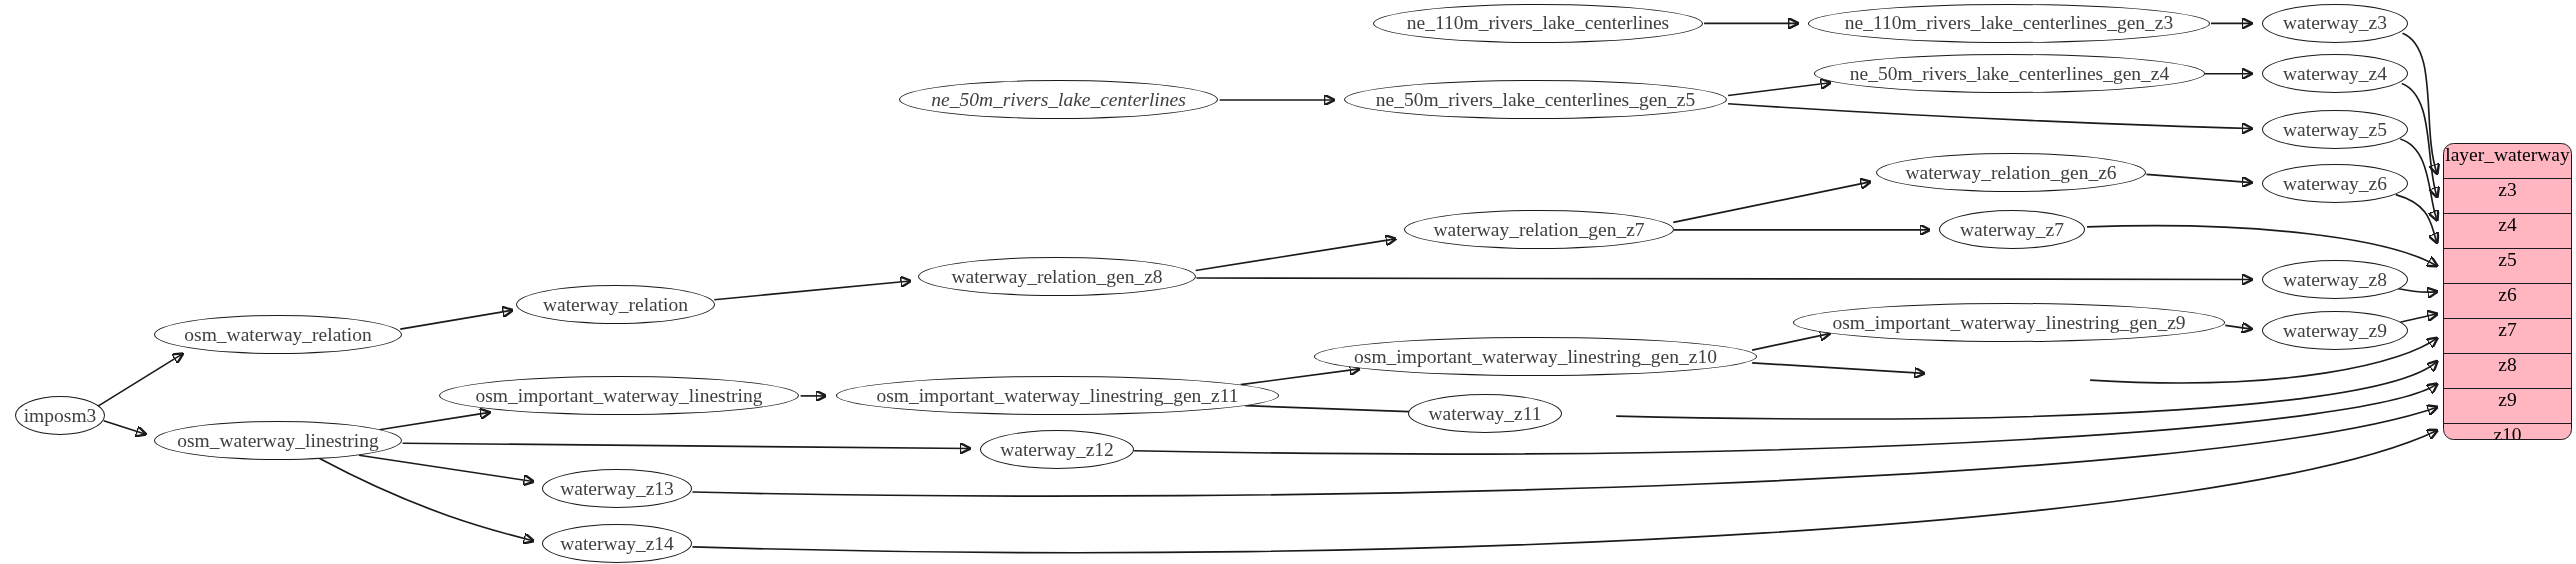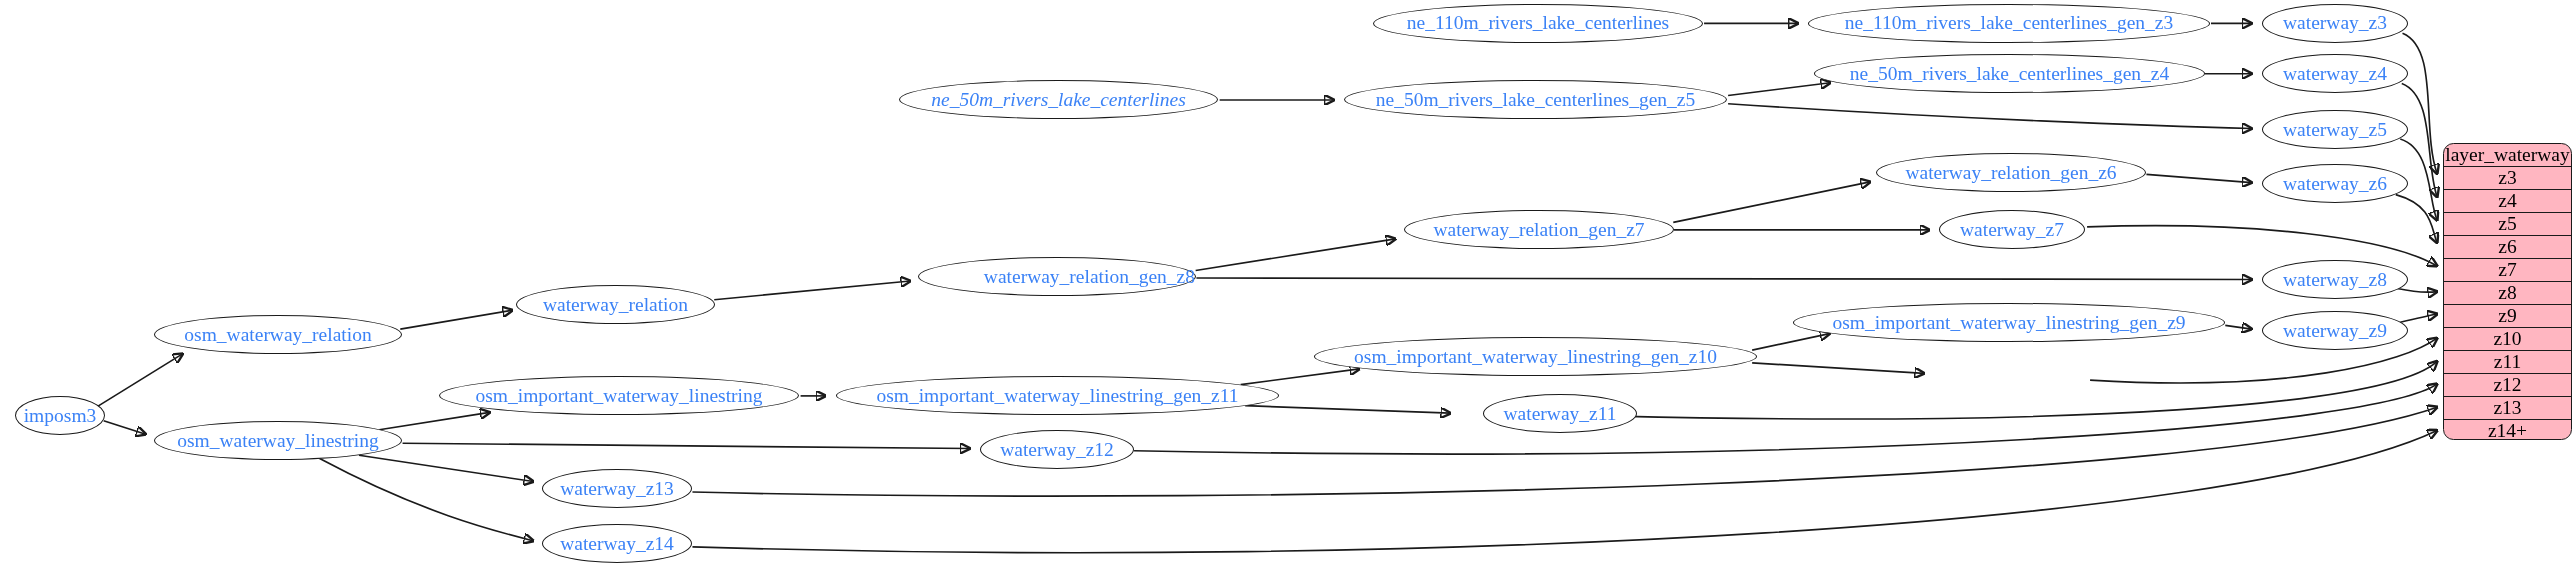--- a/index.html
+++ b/index.html
@@ -12,28 +12,28 @@
   }
   #edges{position:absolute;left:0;top:0;width:2576px;height:565px;z-index:1;}
   #edges path{fill:none;stroke:#1a1a1a;stroke-width:2.2px;}
   .node{
     position:absolute;
     height:39px;
     background:#ffffff;
     border:1.5px solid #1a1a1a;
     border-radius:50%;
     display:flex;align-items:center;justify-content:center;
-    font-size:19.5px;color:#3b82f6;white-space:nowrap;
+    font-size:19.5px;color:#404040;white-space:nowrap;
     z-index:2;box-sizing:border-box;
   }
   #layer-table{
     position:absolute;left:2443px;top:143px;width:129px;height:297px;
     border:1.5px solid #1a1a1a;border-radius:10.5px;
     display:flex;flex-direction:column;
-    z-index:2;box-sizing:border-box;overflow:hidden;
+    z-index:2;box-sizing:border-box;overflow:hidden;gap:12px;
   }
   #layer-table .trow{
     flex:1 1 0;
     display:flex;align-items:center;justify-content:center;
     font-size:19.5px;color:#000;
     border-top:1.2px solid #1a1a1a;
   }
   #layer-table .thead{border-top:none;}
 </style>
 </head>
@@ -119,21 +119,21 @@
   <div class="node" style="left:1344px;top:80px;width:383px;">
       <span>ne_50m_rivers_lake_centerlines_gen_z5</span>
     </div>
 
   <div class="node" style="left:1876px;top:153px;width:270px;">
       <span>waterway_relation_gen_z6</span>
     </div>
   <div class="node" style="left:1404px;top:210px;width:270px;">
       <span>waterway_relation_gen_z7</span>
     </div>
-  <div class="node" style="left:918px;top:257px;width:278px;justify-content:flex-end;">
+  <div class="node" style="left:918px;top:257px;width:278px;">
       <span>waterway_relation_gen_z8</span>
     </div>
 
   <div class="node" style="left:1793px;top:303px;width:432px;">
       <span>osm_important_waterway_linestring_gen_z9</span>
     </div>
   <div class="node" style="left:1314px;top:337px;width:443px;">
       <span>osm_important_waterway_linestring_gen_z10</span>
     </div>
   <div class="node" style="left:836px;top:376px;width:443px;">
@@ -154,21 +154,21 @@
     </div>
   <div class="node" style="left:1939px;top:210px;width:146px;">
       <span>waterway_z7</span>
     </div>
   <div class="node" style="left:2262px;top:260px;width:146px;">
       <span>waterway_z8</span>
     </div>
   <div class="node" style="left:2262px;top:311px;width:146px;">
       <span>waterway_z9</span>
     </div>
-  <div class="node" style="left:1483px;top:394px;width:154px;">
+  <div class="node" style="left:1408px;top:394px;width:154px;">
       <span>waterway_z11</span>
     </div>
   <div class="node" style="left:980px;top:430px;width:154px;">
       <span>waterway_z12</span>
     </div>
   <div class="node" style="left:542px;top:469px;width:150px;">
       <span>waterway_z13</span>
     </div>
   <div class="node" style="left:542px;top:524px;width:150px;text-align:center;">
       <span>waterway_z14</span>

